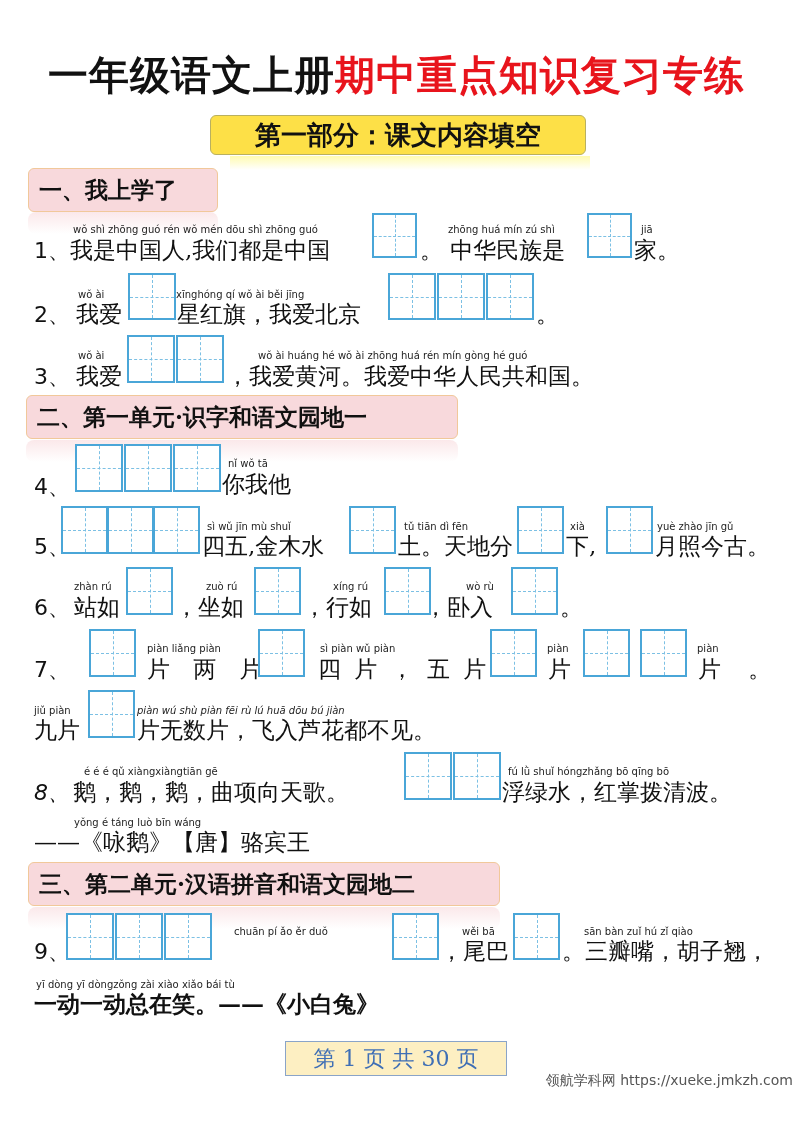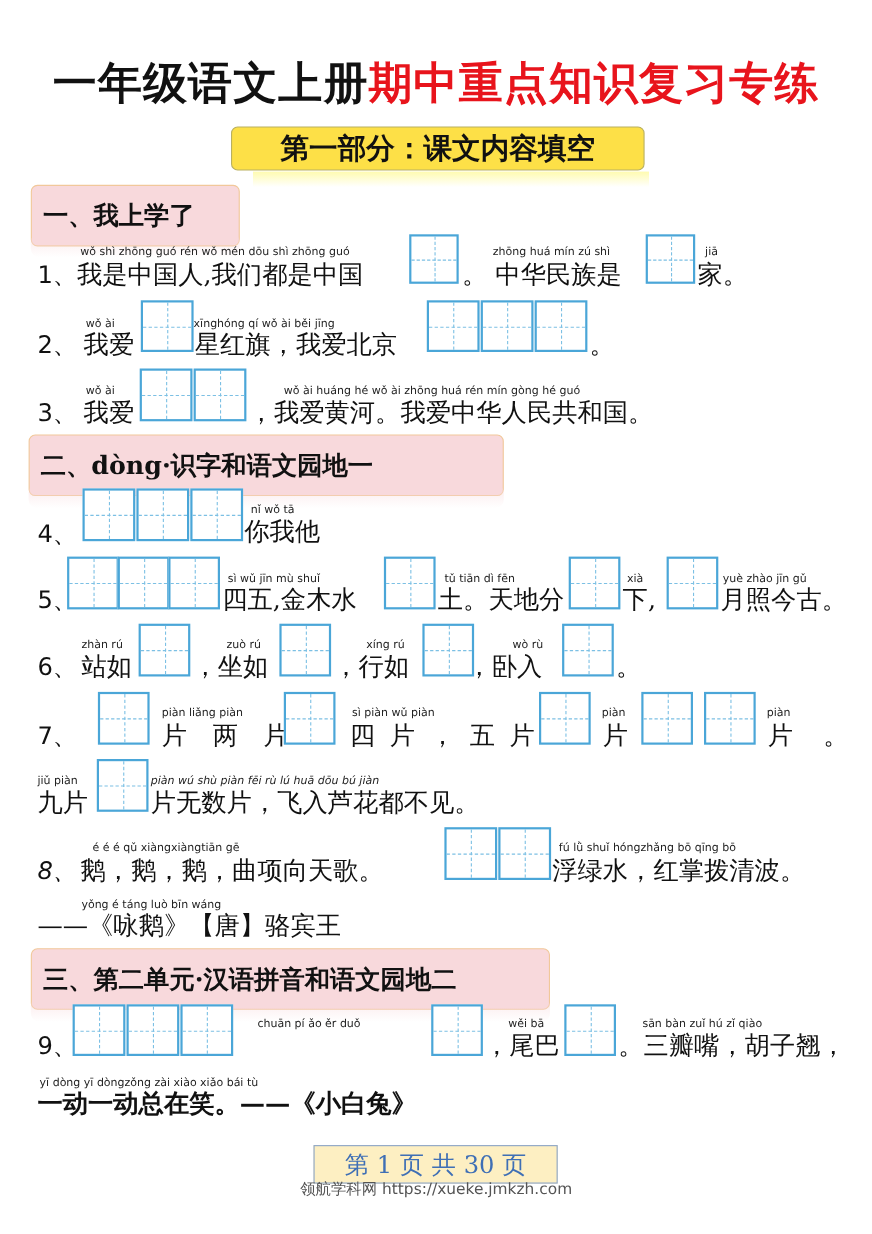--- a/index.html
+++ b/index.html
@@ -9,34 +9,34 @@
   .title { left:0; width:793px; top:48px; text-align:center; font-size:40px; font-weight:bold;
            font-family:"DejaVu Serif", "Liberation Serif", serif; letter-spacing:1px; white-space:nowrap; }
   .title .black { color:#111; }
   .title .red { color:#e8141c; }
   .part { left:210px; top:115px; width:376px; height:40px; background:#fde047;
           border:1px solid #b9b060; border-radius:6px; box-sizing:border-box;
           display:flex; align-items:center; justify-content:center;
           font-size:26px; font-weight:bold; font-family:"DejaVu Serif", serif; }
   .part-glow { left:230px; top:156px; width:360px; height:14px;
                background:linear-gradient(#fffbb0, rgba(255,255,255,0)); }
-  .sec { height:56px; background:#f8d9dc; border-radius:6px; border:1px solid #f1c89a;
+  .sec { height:44px; background:#f8d9dc; border-radius:6px; border:1px solid #f1c89a;
          box-sizing:border-box; display:flex; align-items:center; padding-left:10px;
          font-size:23px; font-weight:bold; font-family:"DejaVu Serif", serif; white-space:nowrap; }
   .sec-shadow { height:22px; background:linear-gradient(rgba(248,217,220,0.6), rgba(255,255,255,0)); border-radius:8px; }
   .hz { position:absolute; font-size:23px; line-height:24px; font-family:"DejaVu Serif", "Liberation Serif", serif; white-space:nowrap; }
   .py { position:absolute; font-size:10px; line-height:11px; color:#222; white-space:nowrap; font-family:"DejaVu Sans", sans-serif; }
   .box { position:absolute; width:45px; height:45px; border:2px solid #4aa6d8; box-sizing:border-box; background:#fff; }
   .box::before { content:""; position:absolute; left:50%; top:0; bottom:0; border-left:1px dashed #7cc0e4; }
   .box::after { content:""; position:absolute; top:50%; left:0; right:0; border-top:1px dashed #7cc0e4; }
   .num { position:absolute; font-size:22px; line-height:24px; font-family:"DejaVu Sans", sans-serif; }
   .page-box { left:285px; top:1041px; width:222px; height:35px; background:#fdefc2; border:1px solid #8aa4c8;
               box-sizing:border-box; display:flex; align-items:center; justify-content:center;
               font-size:22px; color:#3f6fb5; font-family:"DejaVu Serif", serif; }
-  .footer { left:0; width:793px; top:1072px; text-align:center; font-size:14px; color:#555; }
+  .footer { left:0; width:793px; top:1072px; text-align:right; font-size:14px; color:#555; }
 </style>
 </head>
 <body>
 
 <div class="abs title">
   <span class="black">一年级语文上册</span><span class="red">期中重点知识复习专练</span>
 </div>
 
 <div class="abs part">第一部分：课文内容填空</div>
 <div class="abs part-glow"></div>
@@ -72,21 +72,21 @@
 <div class="abs" style="left:0; top:333px; width:793px; height:60px;">
   <span class="num" style="left:34px; top:32px;">3、</span>
   <span class="py" style="left:78px; top:17px;">wǒ  ài</span>
   <span class="hz" style="left:76px; top:31px;">我爱</span>
   <div class="box" style="left:127px; top:2px; width:48px; height:48px;"></div>
   <div class="box" style="left:176px; top:2px; width:48px; height:48px;"></div>
   <span class="py" style="left:258px; top:17px;">wǒ  ài huáng hé      wǒ  ài zhōng huá rén mín gòng hé guó</span>
   <span class="hz" style="left:226px; top:31px;">，我爱黄河。我爱中华人民共和国。</span>
 </div>
 
-<div class="abs sec" style="left:26px; top:395px; width:432px;">二、dòng·识字和语文园地一</div>
+<div class="abs sec" style="left:26px; top:395px; width:432px;">二、第一单元·识字和语文园地一</div>
 <div class="abs sec-shadow" style="left:26px; top:440px; width:432px;"></div>
 
 <div class="abs" style="left:0; top:443px; width:793px; height:60px;">
   <span class="num" style="left:34px; top:32px;">4、</span>
   <div class="box" style="left:75px; top:1px; width:48px; height:48px;"></div>
   <div class="box" style="left:124px; top:1px; width:48px; height:48px;"></div>
   <div class="box" style="left:173px; top:1px; width:48px; height:48px;"></div>
   <span class="py" style="left:228px; top:15px;">nǐ  wǒ  tā</span>
   <span class="hz" style="left:222px; top:29px;">你我他</span>
 </div>

